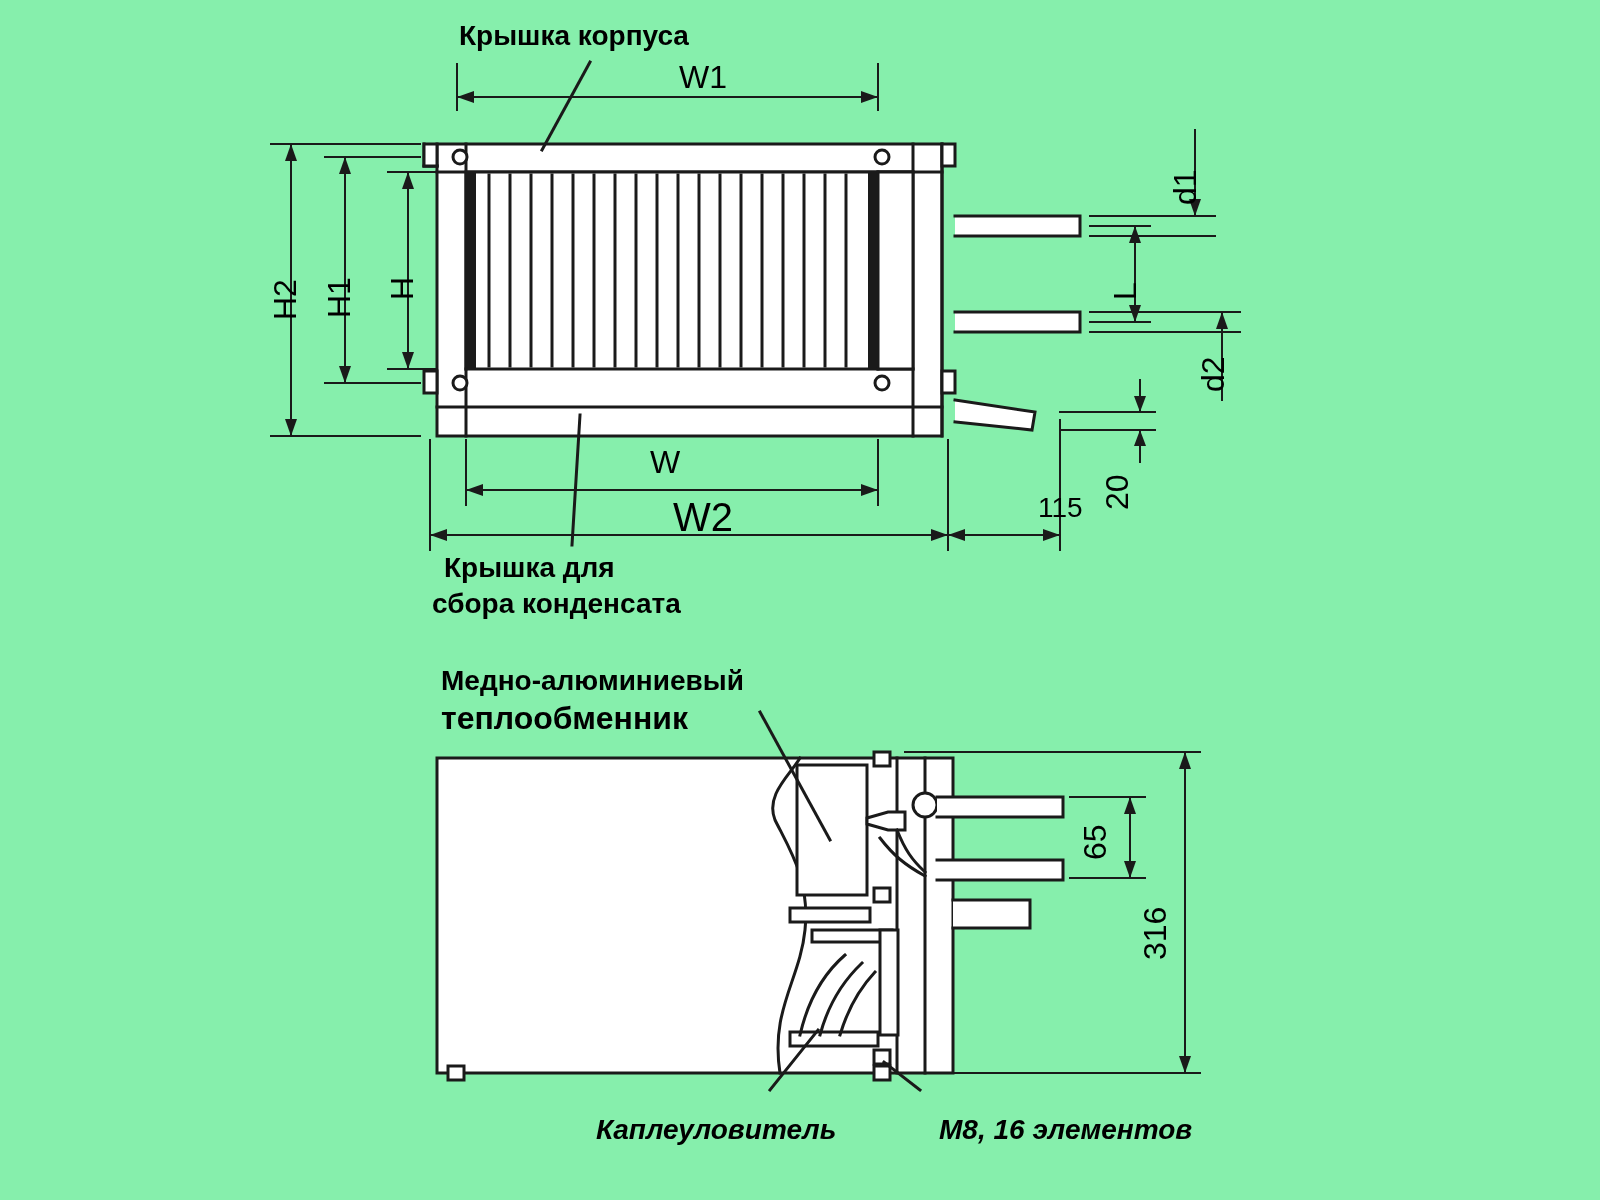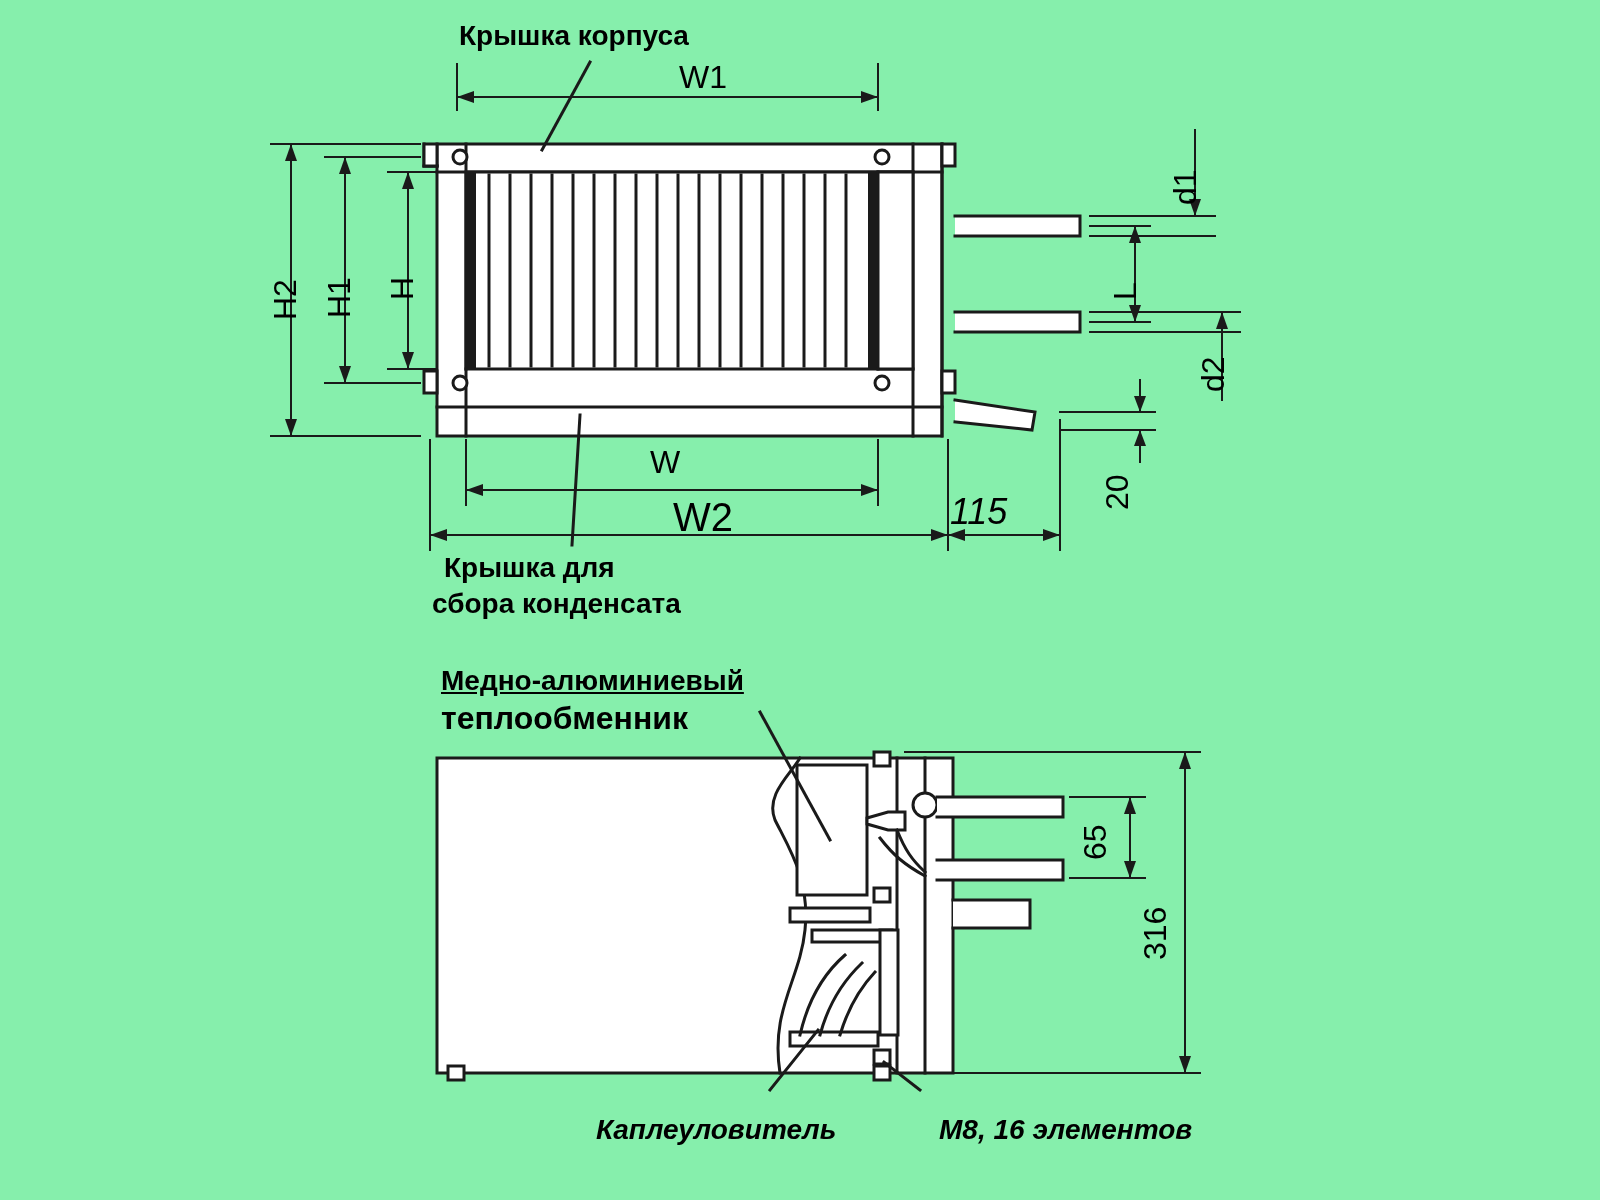--- a/index.html
+++ b/index.html
@@ -235,28 +235,28 @@
   <div class="lbl dim rot" style="left:1168px; top:205px; font-size:32px;">d1</div>
 
   <div class="lbl dim rot" style="left:1108px; top:300px; font-size:32px;">L</div>
 
   <div class="lbl dim rot" style="left:1196px; top:392px; font-size:32px;">d2</div>
 
   <div class="lbl dim" style="left:650px; top:445px; font-size:32px;">W</div>
 
   <div class="lbl dim" style="left:673px; top:495px; font-size:40px;">W2</div>
 
-  <div class="lbl dim" style="left:950px; top:492px; font-size:36px;font-style:italic;">115</div>
+  <div class="lbl dim" style="left:1038px; top:492px; font-size:28px;">115</div>
 
   <div class="lbl dim rot" style="left:1100px; top:510px; font-size:32px;">20</div>
 
   <div class="lbl bold" style="left:444px; top:552px; font-size:28px;">Крышка для</div>
   <div class="lbl bold" style="left:432px; top:588px; font-size:28px;">сбора конденсата</div>
 
-  <div class="lbl bold" style="left:441px; top:665px; font-size:28px;text-decoration:underline;">Медно-алюминиевый</div>
+  <div class="lbl bold" style="left:441px; top:665px; font-size:28px;">Медно-алюминиевый</div>
   <div class="lbl bold" style="left:441px; top:701px; font-size:32px;">теплообменник</div>
 
   <div class="lbl dim rot" style="left:1078px; top:860px; font-size:32px;">65</div>
 
   <div class="lbl dim rot" style="left:1138px; top:960px; font-size:32px;">316</div>
 
   <div class="lbl bold" style="left:596px; top:1114px; font-size:28px;font-style:italic;">Каплеуловитель</div>
 
   <div class="lbl bold" style="left:939px; top:1114px; font-size:28px;font-style:italic;">M8, 16 элементов</div>
 

